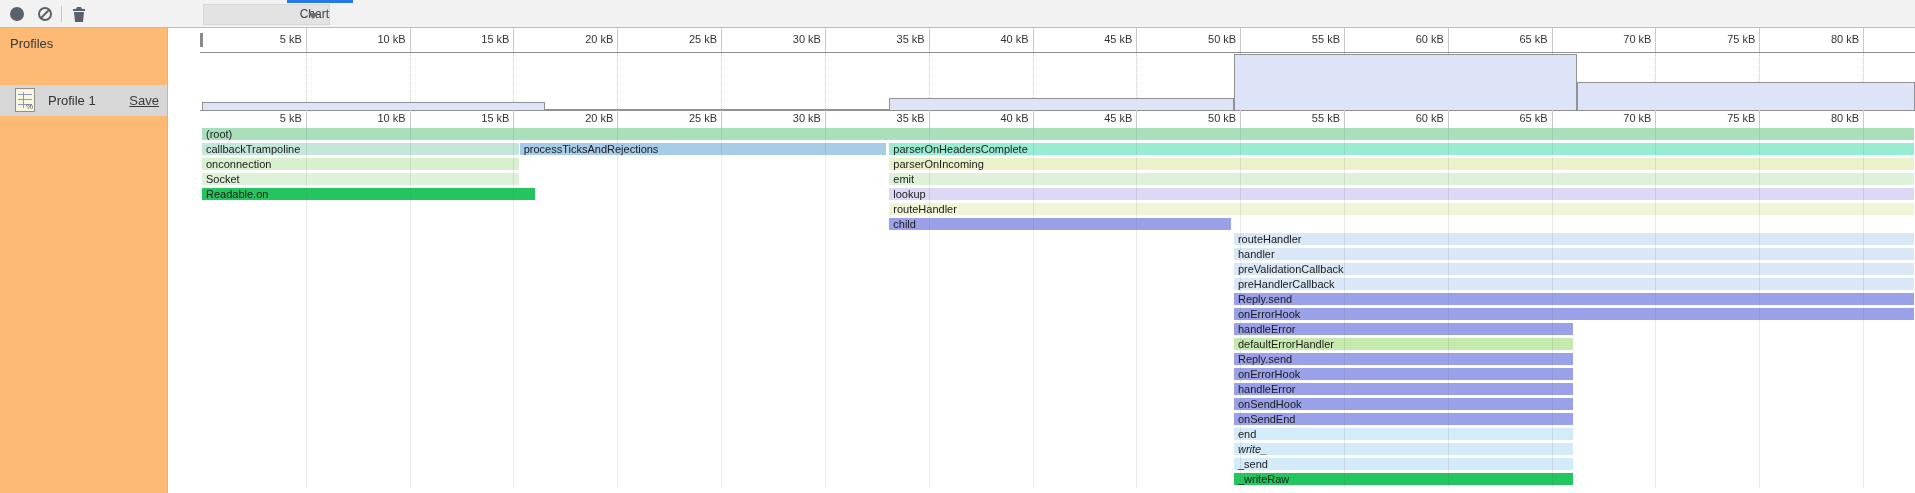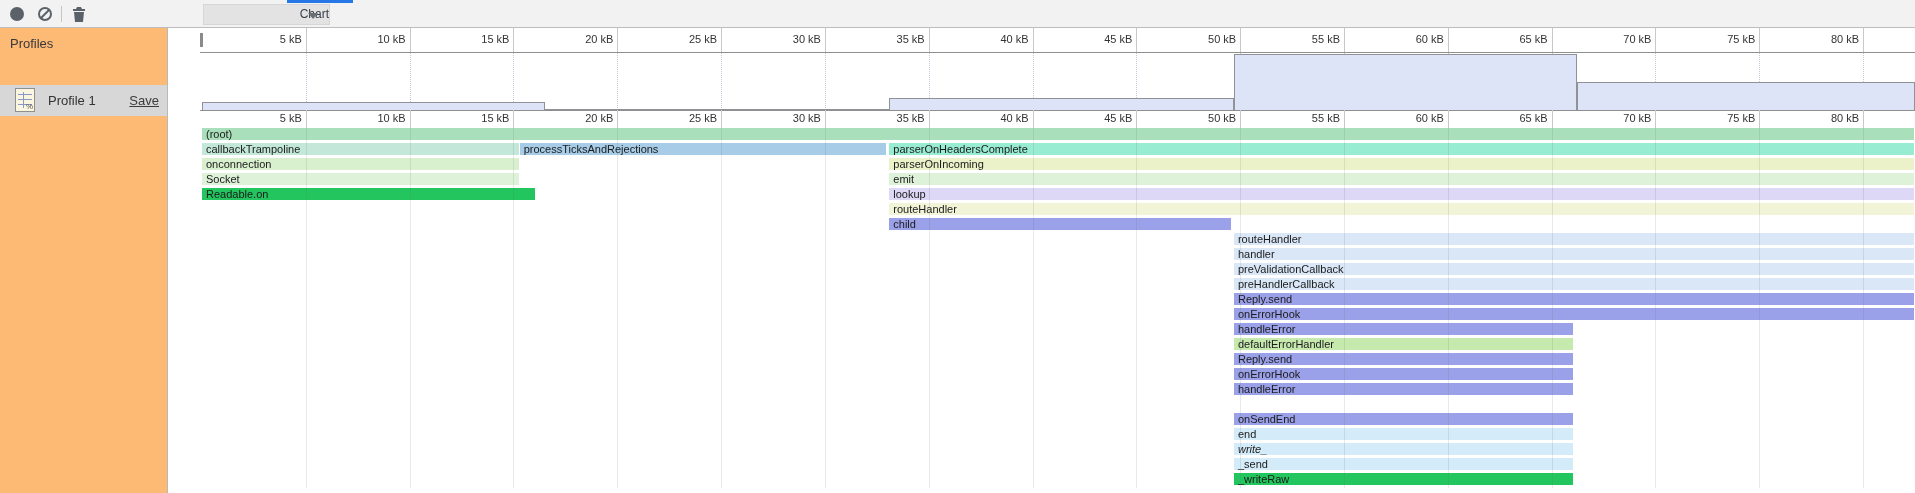--- a/index.html
+++ b/index.html
@@ -197,20 +197,21 @@
         <div class="frame" title="handler" style="left: 1033.95px; top: 120px; width: 680.047px; background: rgb(217, 231, 247);">handler</div>
         <div class="frame" title="preValidationCallback" style="left: 1033.95px; top: 135px; width: 680.047px; background: rgb(217, 231, 247);">preValidationCallback</div>
         <div class="frame" title="preHandlerCallback" style="left: 1033.95px; top: 150px; width: 680.047px; background: rgb(217, 231, 247);">preHandlerCallback</div>
         <div class="frame" title="Reply.send" style="left: 1033.95px; top: 165px; width: 680.047px; background: rgb(154, 161, 233);">Reply.send</div>
         <div class="frame" title="onErrorHook" style="left: 1033.95px; top: 180px; width: 680.047px; background: rgb(154, 161, 233);">onErrorHook</div>
         <div class="frame" title="handleError" style="left: 1033.95px; top: 195px; width: 339.524px; background: rgb(154, 161, 233);">handleError</div>
         <div class="frame" title="defaultErrorHandler" style="left: 1033.95px; top: 210px; width: 339.524px; background: rgb(198, 233, 174);">defaultErrorHandler</div>
         <div class="frame" title="Reply.send" style="left: 1033.95px; top: 225px; width: 339.524px; background: rgb(154, 161, 233);">Reply.send</div>
         <div class="frame" title="onErrorHook" style="left: 1033.95px; top: 240px; width: 339.524px; background: rgb(154, 161, 233);">onErrorHook</div>
         <div class="frame" title="handleError" style="left: 1033.95px; top: 255px; width: 339.524px; background: rgb(154, 161, 233);">handleError</div>
+        <div class="frame" title="onSendHook" style="left: 1033.95px; top: 270px; width: 339.524px; background: rgb(154, 161, 233);">onSendHook</div>
         <div class="frame" title="onSendEnd" style="left: 1033.95px; top: 285px; width: 339.524px; background: rgb(154, 161, 233);">onSendEnd</div>
         <div class="frame" title="end" style="left: 1033.95px; top: 300px; width: 339.524px; background: rgb(212, 235, 249);">end</div>
         <div class="frame" title="write_" style="left: 1033.95px; top: 315px; width: 339.524px; background: rgb(212, 235, 249); font-style: italic;">write_</div>
         <div class="frame" title="_send" style="left: 1033.95px; top: 330px; width: 339.524px; background: rgb(212, 235, 249);">_send</div>
         <div class="frame" title="_writeRaw" style="left: 1033.95px; top: 345px; width: 339.524px; background: #22c55e;">_writeRaw</div>
         <div class="fl-grid" style="left: 105.818px; height: 360px;"></div>
         <div class="fl-grid" style="left: 209.636px; height: 360px;"></div>
         <div class="fl-grid" style="left: 313.455px; height: 360px;"></div>
         <div class="fl-grid" style="left: 417.273px; height: 360px;"></div>
         <div class="fl-grid" style="left: 521.091px; height: 360px;"></div>

